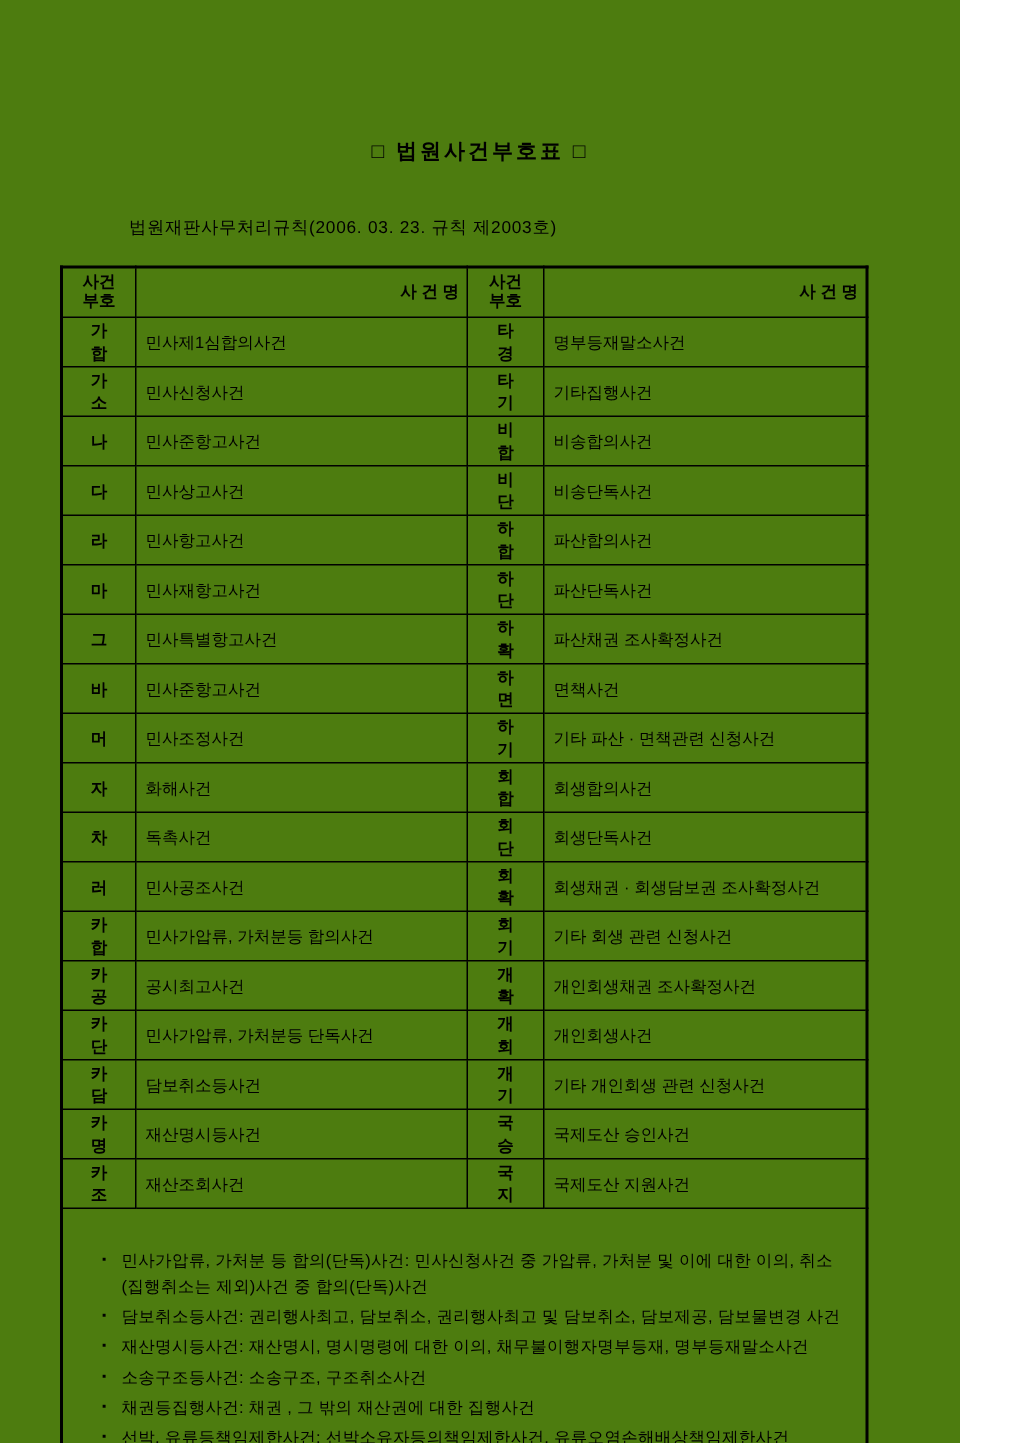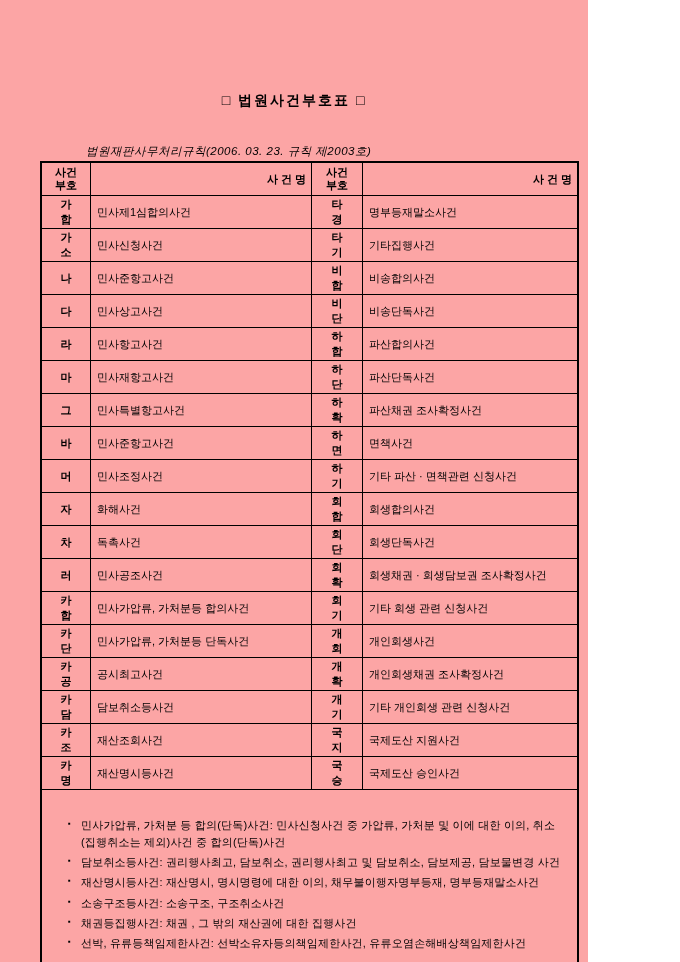--- a/index.html
+++ b/index.html
@@ -4,37 +4,36 @@
 <style>
   html, body {
     margin: 0;
     padding: 0;
     background: #ffffff;
     font-family: "Liberation Sans", "DejaVu Sans", sans-serif;
     color: #000000;
   }
   .page {
     position: relative;
-    width: 588px;
+    width: 640px;
     height: 962px;
-    background: #fca5a5;
+    background: #4d7c0f;
     overflow: hidden;
   }
   .doc-title {
     text-align: center;
     padding-top: 92px;
     font-size: 14px;
     font-weight: bold;
     letter-spacing: 2px;
   }
   .doc-subtitle {
-    margin: 34px 0 2px 86px;
+    margin: 34px 0 18px 86px;
     font-size: 11.5px;
     letter-spacing: 0.5px;
-    font-style: italic;
   }
   table.case-table {
     border-collapse: collapse;
     table-layout: fixed;
     width: 512px;
     margin-left: 40px;
     border: 2px solid #000;
   }
   table.case-table th,
   table.case-table td {
@@ -192,48 +191,48 @@
           <td class="code-cell">회확</td>
           <td class="name-cell">회생채권 · 회생담보권 조사확정사건</td>
         </tr>
         <tr>
           <td class="code-cell">카합</td>
           <td class="name-cell">민사가압류, 가처분등 합의사건</td>
           <td class="code-cell">회기</td>
           <td class="name-cell">기타 회생 관련 신청사건</td>
         </tr>
         <tr>
+          <td class="code-cell">카공</td>
+          <td class="name-cell">공시최고사건</td>
+          <td class="code-cell">개확</td>
+          <td class="name-cell">개인회생채권 조사확정사건</td>
+        </tr>
+        <tr>
           <td class="code-cell">카단</td>
           <td class="name-cell">민사가압류, 가처분등 단독사건</td>
           <td class="code-cell">개회</td>
           <td class="name-cell">개인회생사건</td>
         </tr>
         <tr>
-          <td class="code-cell">카공</td>
-          <td class="name-cell">공시최고사건</td>
-          <td class="code-cell">개확</td>
-          <td class="name-cell">개인회생채권 조사확정사건</td>
-        </tr>
-        <tr>
           <td class="code-cell">카담</td>
           <td class="name-cell">담보취소등사건</td>
           <td class="code-cell">개기</td>
           <td class="name-cell">기타 개인회생 관련 신청사건</td>
         </tr>
         <tr>
+          <td class="code-cell">카명</td>
+          <td class="name-cell">재산명시등사건</td>
+          <td class="code-cell">국승</td>
+          <td class="name-cell">국제도산 승인사건</td>
+        </tr>
+        <tr>
           <td class="code-cell">카조</td>
           <td class="name-cell">재산조회사건</td>
           <td class="code-cell">국지</td>
           <td class="name-cell">국제도산 지원사건</td>
-        </tr>
-        <tr>
-          <td class="code-cell">카명</td>
-          <td class="name-cell">재산명시등사건</td>
-          <td class="code-cell">국승</td>
-          <td class="name-cell">국제도산 승인사건</td>
         </tr>
       </tbody>
     <tfoot>
       <tr>
         <td class="notes-cell" colspan="4">
           <ul class="notes-list">
               <li>민사가압류, 가처분 등 합의(단독)사건: 민사신청사건 중 가압류, 가처분 및 이에 대한 이의, 취소(집행취소는 제외)사건 중 합의(단독)사건</li>
               <li>담보취소등사건: 권리행사최고, 담보취소, 권리행사최고 및 담보취소, 담보제공, 담보물변경 사건</li>
               <li>재산명시등사건: 재산명시, 명시명령에 대한 이의, 채무불이행자명부등재, 명부등재말소사건</li>
               <li>소송구조등사건: 소송구조, 구조취소사건</li>

